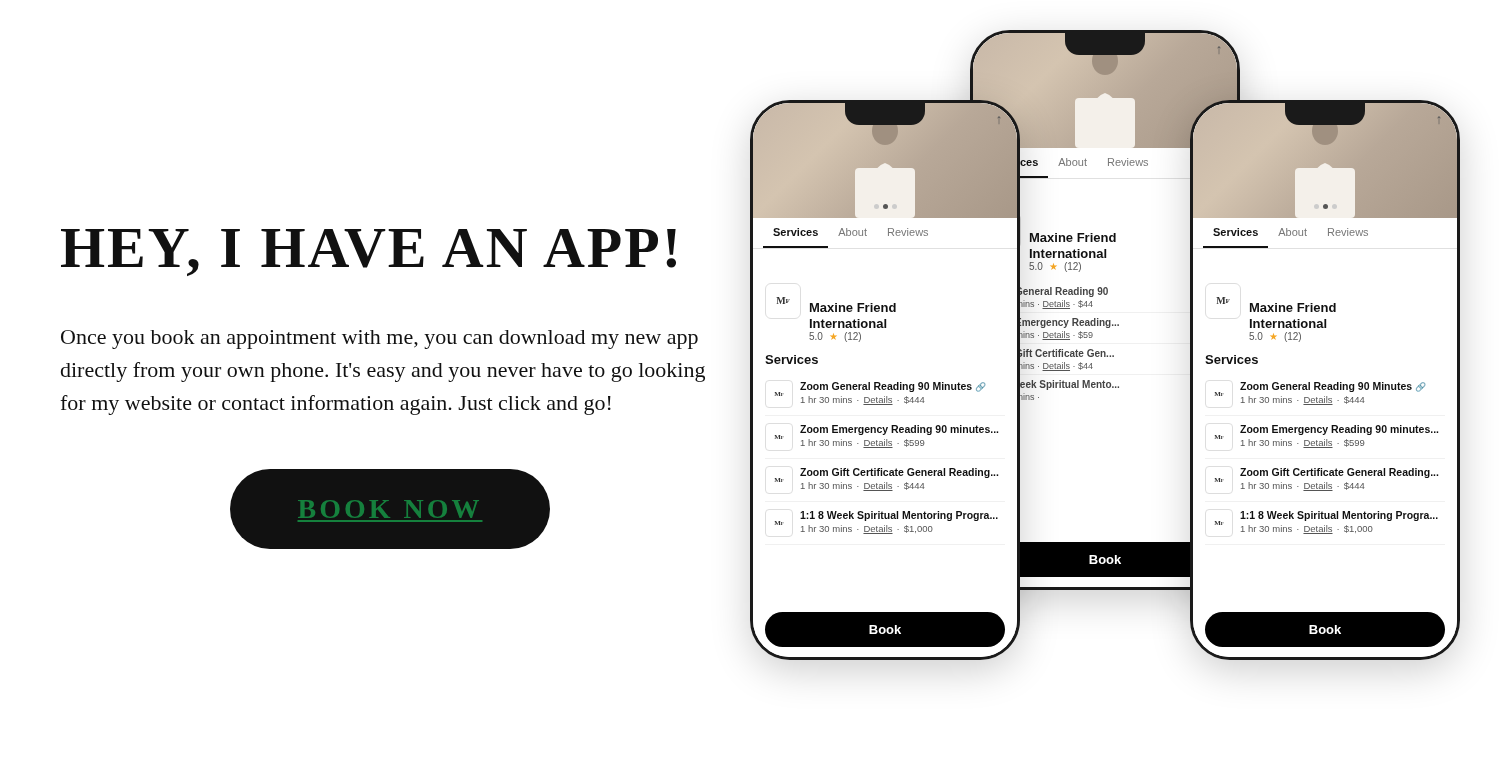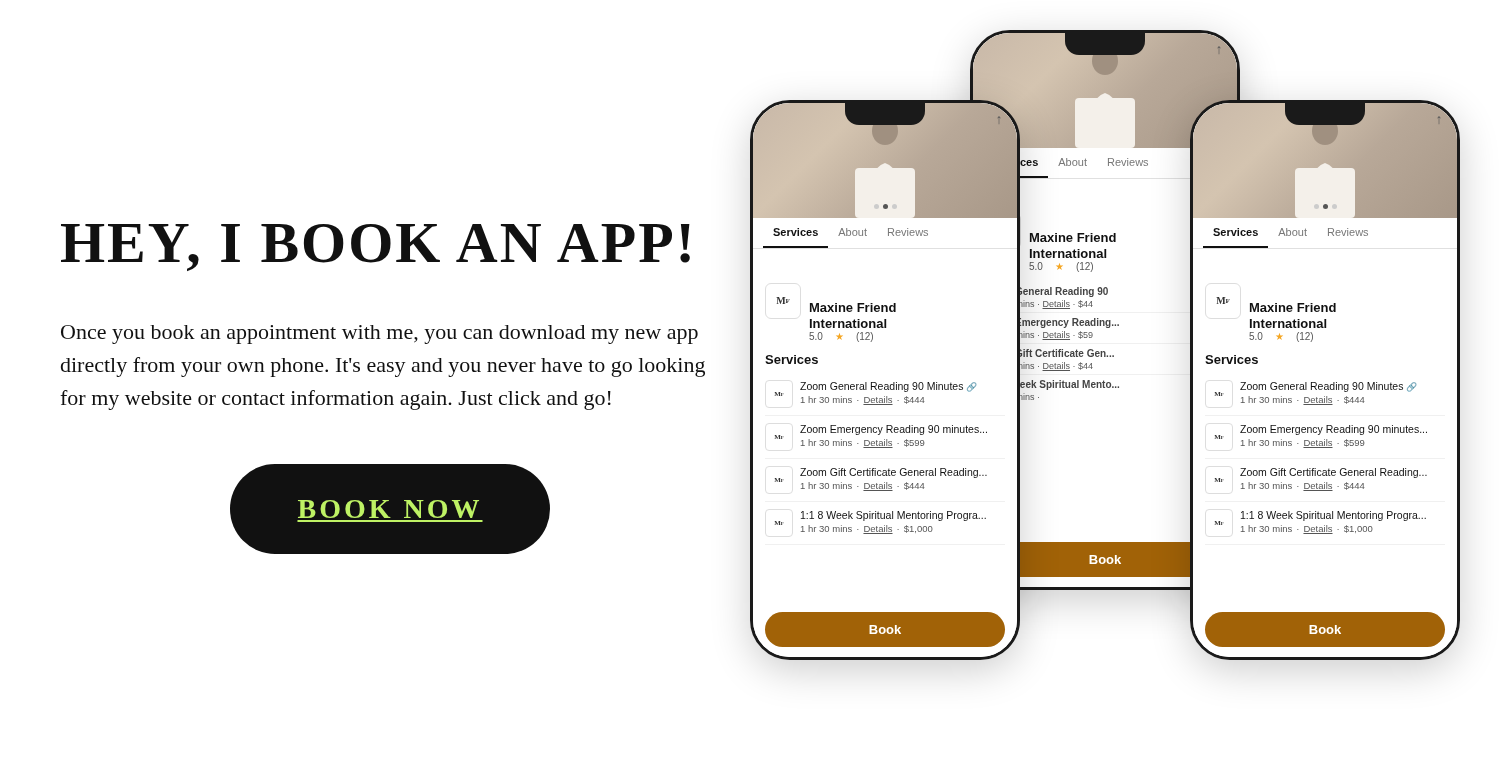--- a/index.html
+++ b/index.html
@@ -43,29 +43,29 @@
       line-height: 1.5;
       text-align: left;
       color: #111;
       margin-bottom: 50px;
       max-width: 680px;
     }
 
     .book-now-btn {
       display: block;
       width: 320px;
-      height: 90px;
+      height: 80px;
       background: #111;
       border-radius: 50px;
       text-align: center;
       line-height: 80px;
       font-size: 28px;
       font-weight: bold;
       letter-spacing: 3px;
-      color: #bef264;
+      color: #15803d;
       text-decoration: underline;
       cursor: pointer;
       margin: 0 auto;
       font-family: Georgia, serif;
       border: none;
     }
 
     
     .right-content {
       flex: 1;
@@ -217,21 +217,21 @@
       color: #111;
       line-height: 1.2;
       margin-top: 41px;
     }
 
     .provider-rating {
       font-size: 10px;
       color: #555;
       display: flex;
       align-items: center;
-      gap: 12px;
+      gap: 6px;
     }
 
     .star-icon {
       color: #f5a623;
       font-size: 10px;
     }
 
     .services-section-title {
       font-size: 13px;
       font-weight: 700;
@@ -258,42 +258,42 @@
       font-size: 7px;
       font-weight: bold;
       color: #333;
       margin-right: 7px;
       flex-shrink: 0;
       font-family: Georgia, serif;
     }
 
     .service-info .service-name {
       font-size: 10.5px;
-      font-weight: 400;
+      font-weight: 700;
       color: #111;
       line-height: 1.3;
       text-align: center;
     }
 
     .service-meta {
       font-size: 9.5px;
       color: #555;
       display: flex;
       align-items: center;
       gap: 4px;
     }
 
     .service-meta .details-link {
       color: #555;
       text-decoration: underline;
     }
 
     .book-button {
       width: 100%;
-      background: #a16207;
+      background: #000000;
       color: #fff;
       border: none;
       border-radius: 25px;
       padding: 10px;
       font-size: 13px;
       font-weight: 600;
       cursor: pointer;
       margin-top: 4px;
       font-family: -apple-system, sans-serif;
     }
@@ -314,21 +314,21 @@
     .dot.active {
       background: #555;
     }
   </style>
 </head>
 <body>
 
 <div class="page-container">
 
   <div class="left-content">
-    <h1 class="main-headline">HEY, I BOOK AN APP!</h1>
+    <h1 class="main-headline">HEY, I HAVE AN APP!</h1>
     <p class="sub-text">Once you book an appointment with me, you can download my new app directly from your own phone. It's easy and you never have to go looking for my website or contact information again. Just click and go!</p>
     <button class="book-now-btn">BOOK NOW</button>
   </div>
 
   <div class="right-content">
 
     <div class="phone-mockup phone-2">
       <div class="phone-notch"></div>
       <div class="phone-screen">
         <div class="app-screen">

